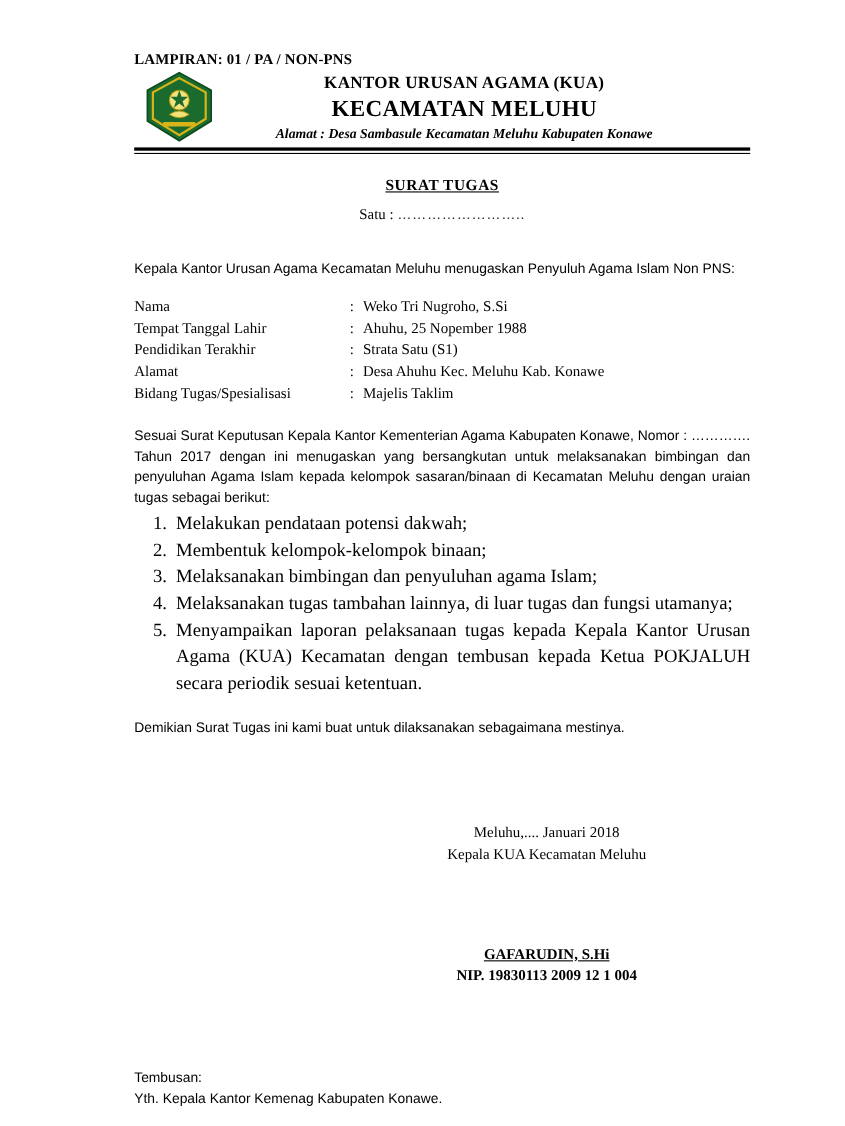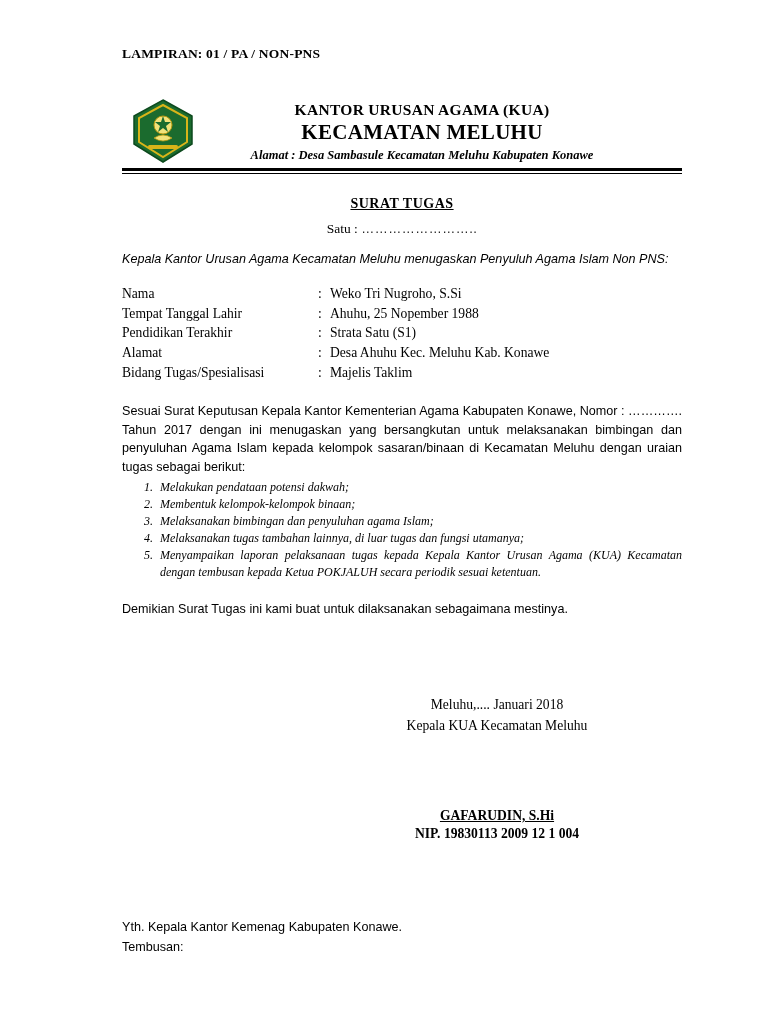--- a/index.html
+++ b/index.html
@@ -25,21 +25,21 @@
   .attachment-line {
     font-family: "Liberation Serif", serif;
     font-weight: bold;
     font-size: 13.5px;
     letter-spacing: 0.2px;
     margin: 6px 0 0 0;
   }
   
   .letterhead {
     position: relative;
-    margin-top: 38px;
+    margin-top: 4px;
     height: 66px;
   }
   .logo {
     position: absolute;
     left: 8px;
     top: -2px;
     width: 66px;
     height: 66px;
   }
   .head-text {
@@ -101,22 +101,21 @@
     font-size: 13px;
     letter-spacing: 0.5px;
     color: #222;
   }
   
   .body-text {
     font-family: "Liberation Sans", sans-serif;
     font-size: 12.6px;
     line-height: 1.5;
     text-align: justify;
-    margin-top: 13px;
-    font-style: italic;
+    margin-top: 32px;
   }
   .detail-table {
     margin-top: 16px;
     border-collapse: collapse;
     font-family: "Liberation Serif", serif;
     font-size: 13.6px;
   }
   .detail-table td {
     padding: 0 0 1px 0;
     vertical-align: top;
@@ -128,23 +127,22 @@
     font-family: "Liberation Sans", sans-serif;
     font-size: 12.6px;
     line-height: 1.5;
     text-align: justify;
     margin-top: 18px;
   }
   ol.duties {
     margin: 2px 0 0 0;
     padding-left: 34px;
     font-family: "Liberation Serif", serif;
-    font-size: 12px;
+    font-size: 17px;
     line-height: 1.42;
-    font-style: italic;
   }
   ol.duties li {
     text-align: justify;
     padding-left: 4px;
     margin-bottom: 0px;
   }
   .closing {
     font-family: "Liberation Sans", sans-serif;
     font-size: 12.6px;
     line-height: 1.5;
@@ -264,17 +262,17 @@
   <div class="closing">Demikian Surat Tugas ini kami buat untuk dilaksanakan sebagaimana mestinya.</div>
 
   <div class="signature">
     <div class="sig-line">Meluhu,.... Januari  2018</div>
     <div class="sig-line">Kepala KUA Kecamatan Meluhu</div>
     <div class="sig-name">GAFARUDIN, S.Hi</div>
     <div class="sig-nip">NIP. 19830113 2009 12 1 004</div>
   </div>
 
   <div class="footer">
+    <div>Tembusan:</div>
     <div>Yth. Kepala Kantor Kemenag Kabupaten Konawe.</div>
-    <div>Tembusan:</div>
   </div>
 
 </div>
 
 </body></html>

